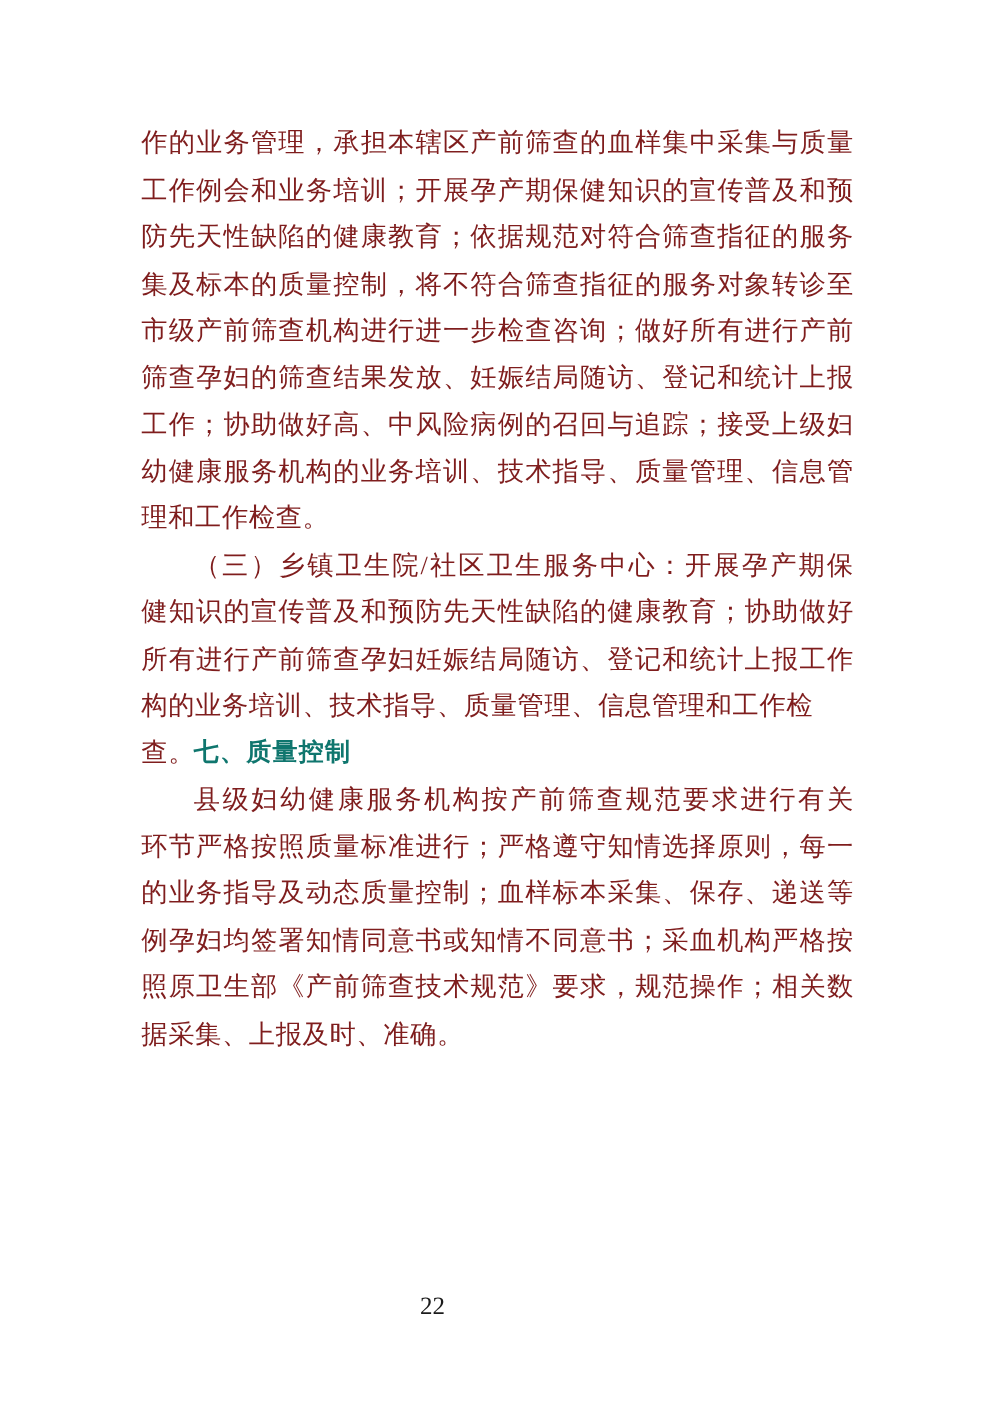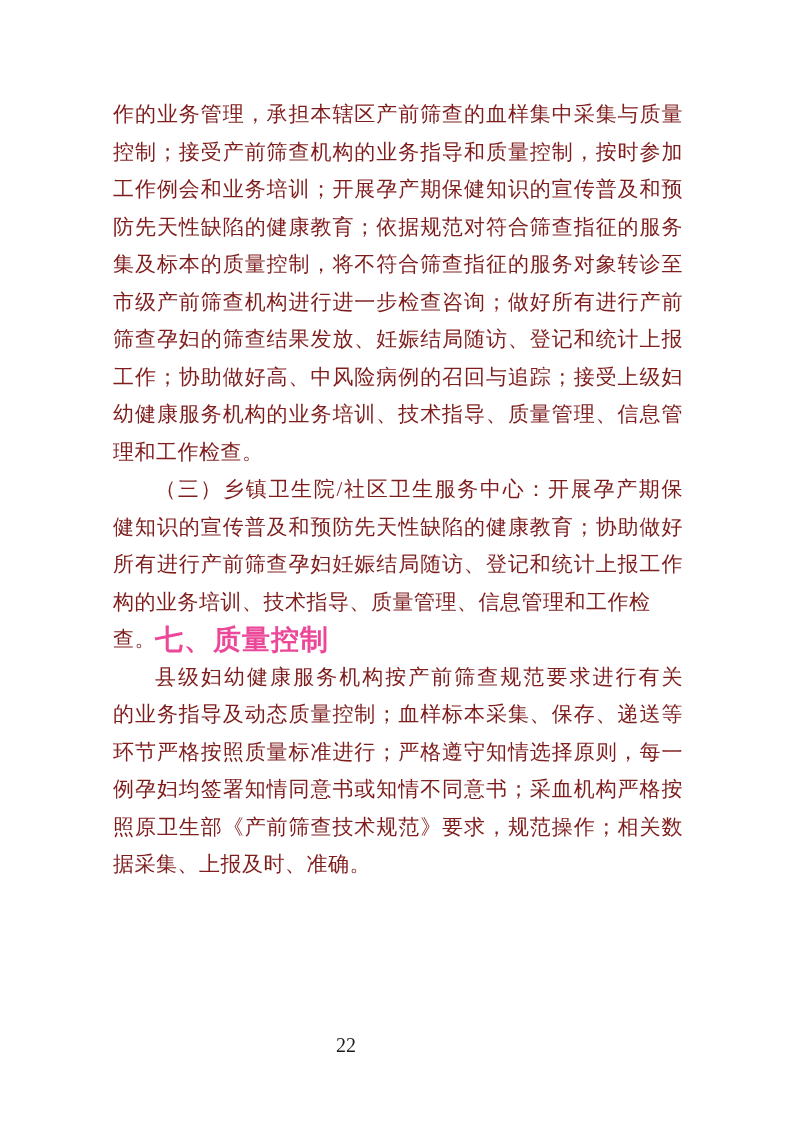--- a/index.html
+++ b/index.html
@@ -41,56 +41,55 @@
   .line.just {
     text-align: justify;
     text-align-last: justify;
   }
   .line.indent {
     text-indent: 42px;
   }
   .line.heading {
     font-family: "Liberation Sans", sans-serif;
     font-weight: 700;
-    font-size: 28px;
-    color: #ec4899;
+    font-size: 20px;
+    color: #0f766e;
     letter-spacing: 1px;
   }
   .footer {
     position: absolute;
     left: 0;
     top: 1034px;
     width: 692px;
     text-align: center;
     font-size: 20px;
     color: #1b1b1b;
     font-family: "Liberation Serif", serif;
   }
 </style>
 </head>
 <body>
 
 <div class="page">
   <div class="text-block">
       <div class="line just">作的业务管理，承担本辖区产前筛查的血样集中采集与质量</div>
-      <div class="line just">控制；接受产前筛查机构的业务指导和质量控制，按时参加</div>
       <div class="line just">工作例会和业务培训；开展孕产期保健知识的宣传普及和预</div>
       <div class="line just">防先天性缺陷的健康教育；依据规范对符合筛查指征的服务</div>
       <div class="line just">集及标本的质量控制，将不符合筛查指征的服务对象转诊至</div>
       <div class="line just">市级产前筛查机构进行进一步检查咨询；做好所有进行产前</div>
       <div class="line just">筛查孕妇的筛查结果发放、妊娠结局随访、登记和统计上报</div>
       <div class="line just">工作；协助做好高、中风险病例的召回与追踪；接受上级妇</div>
       <div class="line just">幼健康服务机构的业务培训、技术指导、质量管理、信息管</div>
       <div class="line">理和工作检查。</div>
       <div class="line just indent">（三）乡镇卫生院/社区卫生服务中心：开展孕产期保</div>
       <div class="line just">健知识的宣传普及和预防先天性缺陷的健康教育；协助做好</div>
       <div class="line just">所有进行产前筛查孕妇妊娠结局随访、登记和统计上报工作</div>
       <div class="line">构的业务培训、技术指导、质量管理、信息管理和工作检查。</div>
       <div class="line heading indent">七、质量控制</div>
       <div class="line just indent">县级妇幼健康服务机构按产前筛查规范要求进行有关</div>
+      <div class="line just">环节严格按照质量标准进行；严格遵守知情选择原则，每一</div>
       <div class="line just">的业务指导及动态质量控制；血样标本采集、保存、递送等</div>
-      <div class="line just">环节严格按照质量标准进行；严格遵守知情选择原则，每一</div>
       <div class="line just">例孕妇均签署知情同意书或知情不同意书；采血机构严格按</div>
       <div class="line just">照原卫生部《产前筛查技术规范》要求，规范操作；相关数</div>
       <div class="line">据采集、上报及时、准确。</div>
     </div>
   <div class="footer">22</div>
 </div>
 
 </body></html>

